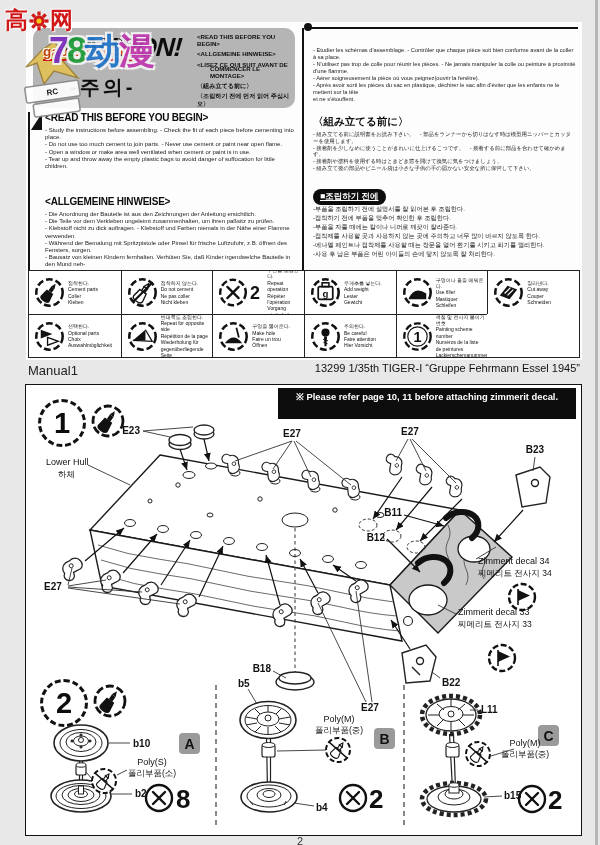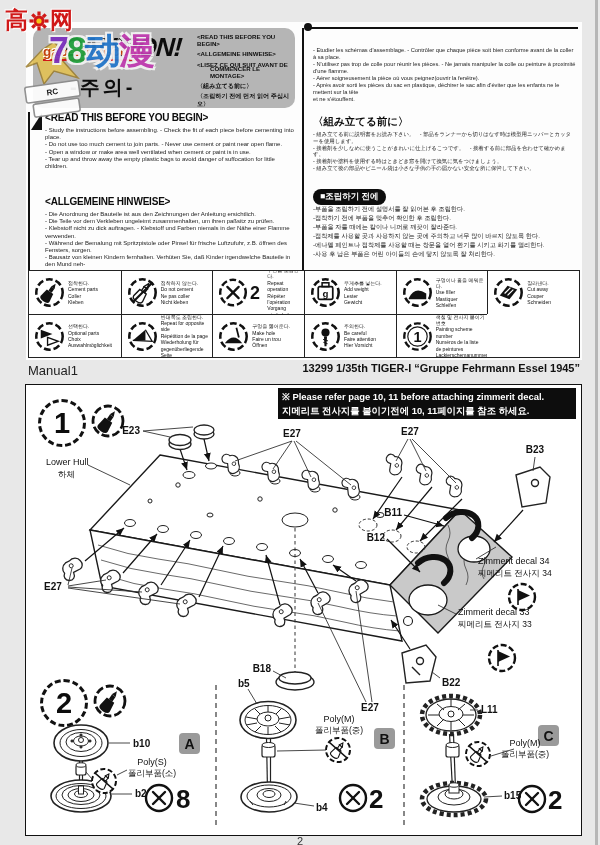--- a/index.html
+++ b/index.html
@@ -34,40 +34,40 @@
   .vline1{left:28px;top:112px;width:2px;height:158px;background:#111;}
   .vline2{left:302px;top:28px;width:2px;height:242px;background:#111;}
   .hline-r{left:309px;top:27px;width:269px;height:2px;background:#111;}
   .dot-r{left:304px;top:23px;width:8px;height:8px;border-radius:50%;background:#111;}
   .tri-marker{left:31px;top:113px;width:11px;height:17px;background:#111;
               clip-path:polygon(0 100%,100% 0,100% 100%);}
   .sec-h{font-size:10px;font-weight:800;letter-spacing:-.2px;color:#0c0c0c;white-space:nowrap;}
   .sec-h-jp{font-size:10.5px;font-weight:800;color:#0c0c0c;}
   .sec-lines{font-size:6px;line-height:7.2px;color:#1c1c1c;}
   .sec-lines div{white-space:normal;}
-  .kr-pill{background:#0d0d0d;color:#fff;font-size:8.5px;font-weight:700;padding:2px 7px;border-radius:8px;display:inline-block;}
+  .kr-pill{background:#0d0d0d;color:#fff;font-size:8.5px;font-weight:700;padding:2px 7px;border-radius:8px;display:inline-block;text-decoration:underline;}
 
   
   .legend{left:28px;top:270px;width:552px;height:88px;border:1.3px solid #222;background:#fff;
           display:grid;grid-template-columns:repeat(6,1fr);grid-template-rows:1fr 1fr;box-sizing:border-box;}
   .lg-cell{display:flex;align-items:center;gap:2px;padding:2px 2px 2px 4px;border-left:1.3px solid #222;overflow:hidden;}
   .lg-cell:nth-child(6n+1){border-left:none;}
   .lg-cell:nth-child(n+7){border-top:1.3px solid #222;}
   .lg-ic{flex:none;}
   .lg-tx{flex:1;font-size:5px;line-height:1.28;color:#111;min-width:0;}
 
   
   .manual-left{left:28px;top:363px;font-size:13px;color:#222;}
-  .manual-right{left:200px;top:362px;width:380px;text-align:right;font-size:11px;font-weight:700;color:#111;}
+  .manual-right{left:200px;top:362px;width:380px;text-align:right;font-size:11px;font-weight:400;color:#111;}
 
   
   .mainbox{left:25px;top:384px;width:557px;height:452px;border:1.6px solid #111;background:#fff;box-sizing:border-box;}
   .stepnum{width:42px;height:42px;border:3.6px dashed #111;border-radius:50%;background:#fff;
            display:flex;align-items:center;justify-content:center;font-size:29px;font-weight:800;color:#0c0c0c;}
-  .notebox{background:#0d0d0d;color:#fff;text-align:left;padding:2px 4px;box-sizing:border-box;}
+  .notebox{background:#0d0d0d;color:#fff;text-align:center;padding:2px 4px;box-sizing:border-box;}
   .notebox .l1{font-size:9.4px;font-weight:600;line-height:14px;white-space:nowrap;}
   .notebox .l2{font-size:9.4px;font-weight:600;line-height:13px;white-space:nowrap;}
 
   svg text{font-family:"Liberation Sans",sans-serif;fill:#111;}
   .pagenum{left:0;top:835px;width:600px;text-align:center;font-size:11px;color:#333;}
 </style>
 </head>
 <body>
 
 <div class="page">
@@ -341,21 +341,20 @@
       <circle r="15" fill="#fff" stroke="#111" stroke-width="2.8" stroke-dasharray="8 3"></circle>
       <g transform="rotate(35)" fill="#111">
           <path d="M-4.5,-1 L4.5,-1 L6,9 Q6,12.5 0,12.5 Q-6,12.5 -6,9 Z"></path>
           <rect x="-2.2" y="-6.5" width="4.4" height="5.5"></rect>
           <path d="M0,-12 L2.4,-6.5 L-2.4,-6.5 Z"></path>
         </g>
     </svg>
 
     <div class="abs notebox" style="left:252px;top:3px;width:298px;height:31px">
       <div class="l1">※ Please refer page 10, 11 before attaching zimmerit decal.</div>
-      <div class="l2">지메리트 전사지를 붙이기전에 10, 11페이지를 참조 하세요.</div>
     </div>
 
     <svg class="abs" style="left:4px;top:30px" width="551" height="302" viewBox="0 0 551 302">
       <defs>
         <marker id="ah" markerUnits="userSpaceOnUse" markerWidth="9" markerHeight="8" refX="8" refY="3.5" orient="auto">
           <path d="M0,0 L8,3.5 L0,7 Z" fill="#111"></path>
         </marker>
         <g id="arm">
           <path d="M0,-4 C4,-7 9,-6 11,-2 C13,1 12,5 9,6 L2,8 C3,13 0,16 -4,15 C-8,14 -9,10 -7,7 C-9,4 -8,-1 -4,-3 Z" fill="#fff" stroke="#222" stroke-width="1.3"></path>
           <circle cx="1" cy="1" r="2" fill="none" stroke="#222" stroke-width="0.9"></circle>

